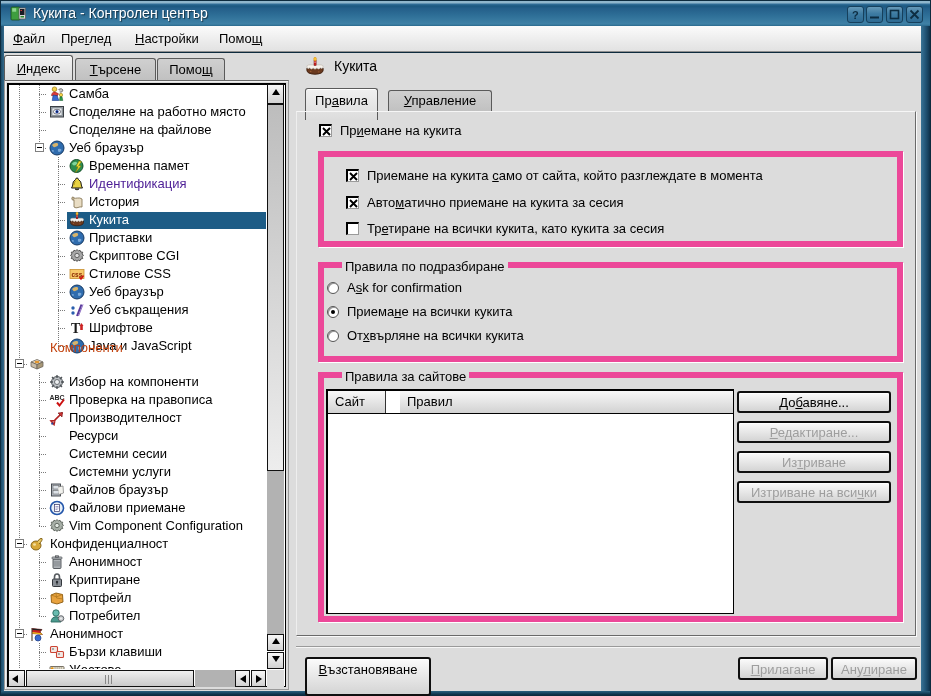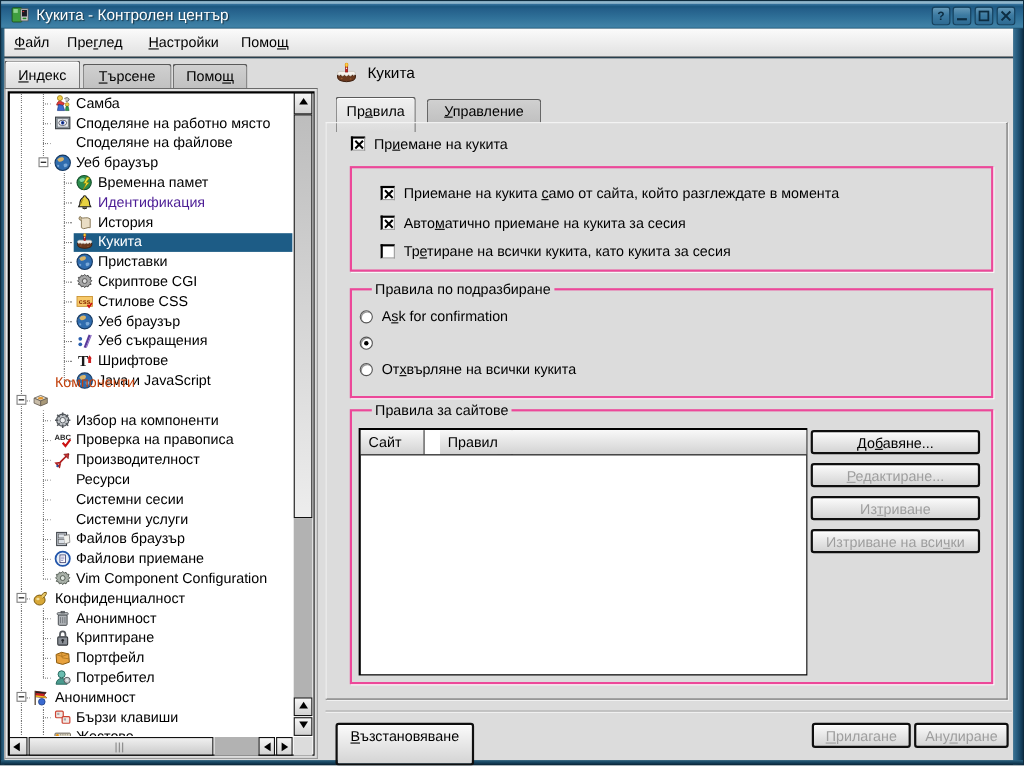--- a/index.html
+++ b/index.html
@@ -32,21 +32,21 @@
 .tlabel { height:16px; line-height:16px; white-space:nowrap; }
 
 .sbtn { border:1px solid #111; background:linear-gradient(180deg,#f6f6f6,#d2d2d2); }
 .sthumbv { border:1px solid #111; background:linear-gradient(180deg,#bdbdbd,#ededed); }
 .sthumbh { border:1px solid #111; background:linear-gradient(180deg,#f0f0f0,#cacaca); }
 .strack { background:#b2b2b2; }
 .arr { position:absolute; width:0; height:0; }
 
 .rtab { border:1px solid #5a5a5a; border-bottom:none; border-radius:3px 3px 0 0; text-align:center; }
 .rpane { border-top:1px solid #f6f6f6; border-left:1px solid #eeeeee; border-right:1px solid #6a6a6a; border-bottom:1px solid #6a6a6a; box-shadow:1px 1px 0 #fafafa; }
-.groupbox { border:2px solid #ec4899; box-shadow:1px 1px 0 #fff; }
+.groupbox { border:6px solid #ec4899; box-shadow:1px 1px 0 #fff; }
 .legend { background:#dcdcdc; padding:0 3px; top:-9px; height:16px; line-height:16px; }
 .cb { width:13px; height:13px; background:#fff; border:1px solid #9a9a9a; border-top:2px solid #000; border-left:2px solid #000; }
 .cbx { position:absolute; left:0px; top:0px; }
 .radio { width:12px; height:12px; border-radius:50%; background:#fff; border:1px solid #555; box-shadow:inset 1px 1px 0 #999; }
 .rdot { position:absolute; left:3px; top:3px; width:4px; height:4px; border-radius:50%; background:#000; }
 .btn { border:2px solid #0f0f0f; border-radius:3px; background:linear-gradient(180deg,#fbfbfb,#efefef 30%,#d4d4d4);
   box-shadow:inset 0 1px 0 rgba(255,255,255,0.9); text-align:center; }
 .btn-dis { color:#9e9e9e; }
 .lbl { height:16px; line-height:16px; white-space:nowrap; }
 .hdrcell { border-right:1px solid #333; background:linear-gradient(180deg,#f8f8f8,#d2d2d2); line-height:21px; padding-left:7px; }
@@ -396,20 +396,21 @@
 <div class="abs cb" style="left:342px;top:169px"></div>
       <span class="abs lbl" style="left:363px;top:168px">Тр<u>е</u>тиране на всички кукита, като кукита за сесия</span>
 <div class="abs groupbox" style="left:314px;top:209px;width:585px;height:100px">
         <span class="abs legend" style="left:18px">Правила по подразбиране</span>
       </div>
 <div class="abs radio" style="left:323px;top:229px"></div>
       <span class="abs lbl" style="left:343px;top:227px">A<u>s</u>k for confirmation</span>
 <div class="abs radio" style="left:323px;top:253px">
         <span class="rdot"></span>
       </div>
+      <span class="abs lbl" style="left:343px;top:251px">Приема<u>н</u>е на всички кукита</span>
 <div class="abs radio" style="left:323px;top:277px"></div>
       <span class="abs lbl" style="left:343px;top:275px">От<u>х</u>върляне на всички кукита</span>
 <div class="abs groupbox" style="left:314px;top:319px;width:585px;height:250px">
         <span class="abs legend" style="left:18px">Правила за сайтове</span>
       </div>
 <div class="abs" style="left:322px;top:336px;width:408px;height:225px;border:1px solid #000;border-top:2px solid #000;border-left:2px solid #000;background:#fff">
         <div class="abs hdrcell" style="left:0;top:0;width:58px;height:22px">Сайт</div>
         <div class="abs hdrcell" style="left:72px;top:0;width:66px;height:22px">Правило</div>
         <div class="abs hdrcell" style="left:124px;top:0;width:281px;height:22px;border-right:none"></div>
         <div class="abs" style="left:0;top:22px;width:405px;height:1px;background:#000"></div>

